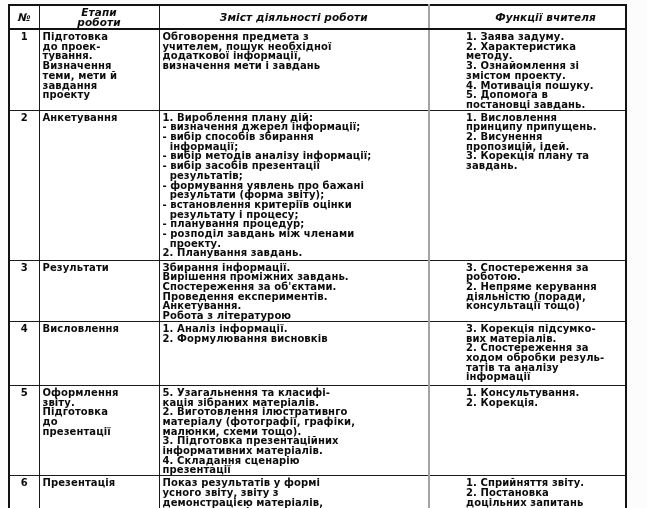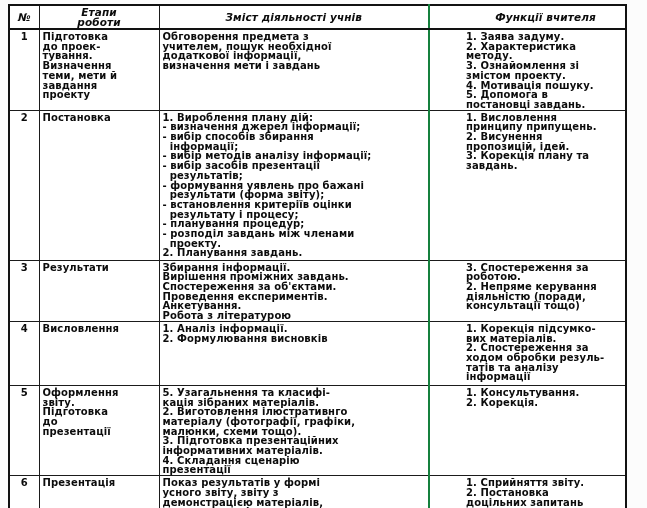--- a/index.html
+++ b/index.html
@@ -48,41 +48,41 @@
     vertical-align: middle;
     border-bottom: 2px solid #121212;
     padding: 1px 0;
   }
   .doc-table td.num {
     text-align: center;
     padding-left: 1px;
   }
   .doc-table td.fn,
   .doc-table th.fn {
-    border-left: 2px solid #15803d;
+    border-left: 2px solid #a3a3a3;
     padding-left: 36px;
   }
 </style>
 </head>
 <body>
 
 <div class="page">
   <table class="doc-table">
     <colgroup>
       <col style="width:30px">
       <col style="width:120px">
       <col style="width:270px">
       <col style="width:197px">
     </colgroup>
     <thead>
       <tr style="height:22px">
         <th>№</th>
         <th>Етапи
 роботи</th>
-        <th>Зміст діяльності учнів</th>
+        <th>Зміст діяльності роботи</th>
         <th class="fn">Функції вчителя</th>
       </tr>
     </thead>
     <tbody>
       <tr style="height:78px">
         <td class="num">1</td>
         <td>Підготовка
 до проек-
 тування.
 Визначення
@@ -97,21 +97,21 @@
 2. Характеристика
 методу.
 3. Ознайомлення зі
 змістом проекту.
 4. Мотивація пошуку.
 5. Допомога в
 постановці завдань.</td>
       </tr>
       <tr style="height:150px">
         <td class="num">2</td>
-        <td>Постановка</td>
+        <td>Анкетування</td>
         <td>1. Вироблення плану дій:
 - визначення джерел інформації;
 - вибір способів збирання
   інформації;
 - вибір методів аналізу інформації;
 - вибір засобів презентації
   результатів;
 - формування уявлень про бажані
   результати (форма звіту);
 - встановлення критеріїв оцінки
@@ -140,21 +140,21 @@
 роботою.
 2. Непряме керування
 діяльністю (поради,
 консультації тощо)</td>
       </tr>
       <tr style="height:64px">
         <td class="num">4</td>
         <td>Висловлення</td>
         <td>1. Аналіз інформації.
 2. Формулювання висновків</td>
-        <td class="fn">1. Корекція підсумко-
+        <td class="fn">3. Корекція підсумко-
 вих матеріалів.
 2. Спостереження за
 ходом обробки резуль-
 татів та аналізу
 інформації</td>
       </tr>
       <tr style="height:86px">
         <td class="num">5</td>
         <td>Оформлення
 звіту.

